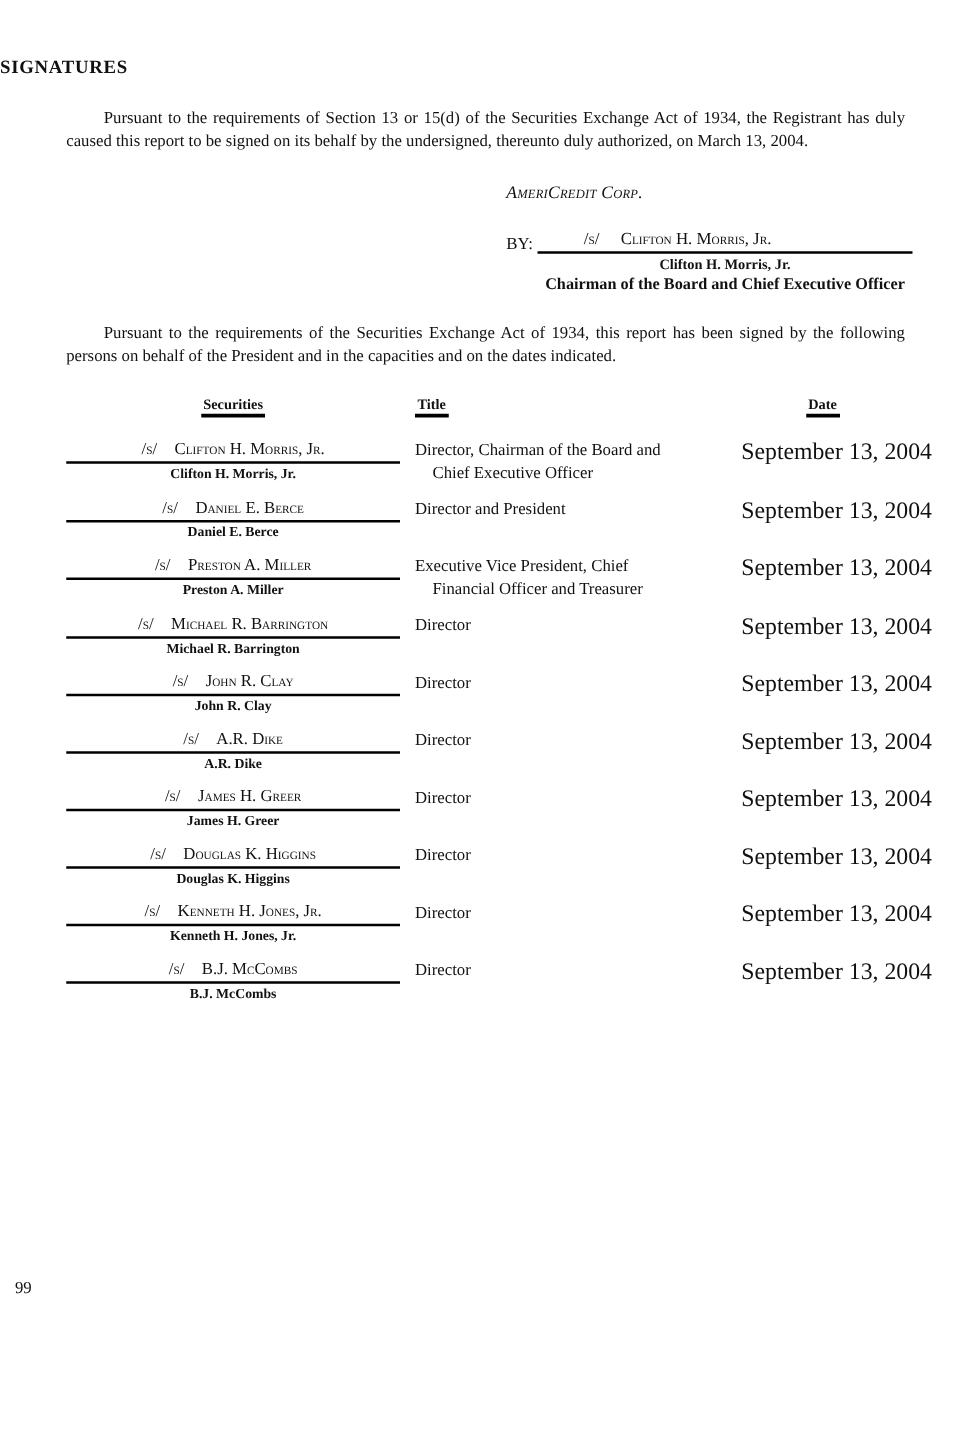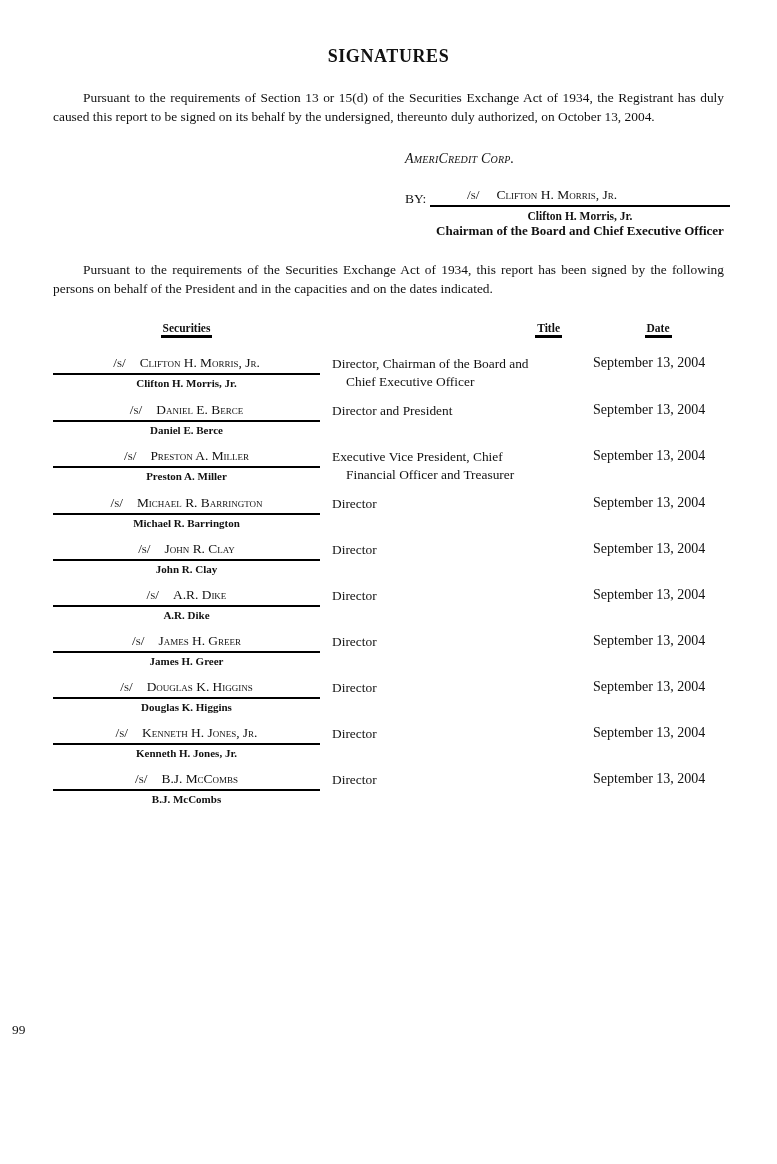--- a/index.html
+++ b/index.html
@@ -8,23 +8,23 @@
     width:777px; height:1164px;
     font-family:"Liberation Serif", serif;
     color:#111111;
     position:relative;
     overflow:hidden;
   }
   .page { position:relative; width:777px; height:1164px; background:#ffffff; }
 
   .doc-title {
     margin-top:46px;
-    text-align:center;
+    text-align:left;
     font-weight:bold;
-    font-size:18px;
+    font-size:15px;
     letter-spacing:0.6px;
   }
 
   .para {
     margin:21px 53px 0 53px;
     text-align:justify;
     text-indent:30px;
     font-size:13.4px;
     line-height:19px;
   }
@@ -43,21 +43,21 @@
   }
   .by-sig-line .sp { margin-right:17px; }
   .by-printed { margin-left:25px; width:300px; text-align:center; }
   .bp-name { margin-top:3px; font-weight:bold; font-size:11.5px; }
   .bp-title { margin-top:1px; font-weight:bold; font-size:13px; white-space:nowrap; }
 
   
   .sigtable { margin:20px 0 0 53px; }
   .thead { display:flex; margin-bottom:17px; }
   .h-sig   { width:267px; flex:none; text-align:center; }
-  .h-title { width:230px; flex:none; margin-left:12px; text-align:right; }
+  .h-title { width:230px; flex:none; margin-left:12px; text-align:left; }
   .h-date  { width:130px; flex:none; margin-left:31px; text-align:center; }
   .hcell span {
     display:inline-block;
     font-weight:bold; font-size:11.5px;
     border-bottom:3px solid #000;
     padding:0 2px 1px 2px;
   }
 
   .trow { display:flex; align-items:flex-start; margin-bottom:12px; }
   .sig-cell { width:267px; flex:none; }
@@ -66,36 +66,36 @@
     border-bottom:2px solid #000;
     padding-bottom:2px;
     font-variant:small-caps;
     font-size:13.4px;
     white-space:nowrap;
   }
   .sig-line .sp { margin-right:14px; }
   .printed { margin-top:2px; text-align:center; font-weight:bold; font-size:11px; }
   .title-cell { width:230px; flex:none; margin-left:12px; font-size:13.4px; line-height:17.5px; }
   .title-cell .tl.indent { padding-left:14px; }
-  .date-cell { width:130px; flex:none; margin-left:31px; font-size:14px; white-space:nowrap; }
+  .date-cell { width:130px; flex:none; margin-left:31px; font-size:19px; white-space:nowrap; }
 
   .page-number {
     position:absolute; top:976px; left:12px;
     width:100%; text-align:left;
     font-size:13.4px;
   }
 </style>
 </head>
 <body>
 
 <div class="page">
 
   <div class="doc-title">SIGNATURES</div>
 
-  <p class="para">Pursuant to the requirements of Section 13 or 15(d) of the Securities Exchange Act of 1934, the Registrant has duly caused this report to be signed on its behalf by the undersigned, thereunto duly authorized, on October 13, 2004.</p>
+  <p class="para">Pursuant to the requirements of Section 13 or 15(d) of the Securities Exchange Act of 1934, the Registrant has duly caused this report to be signed on its behalf by the undersigned, thereunto duly authorized, on March 13, 2004.</p>
 
   <div class="company-block">
     <div class="company-name">AmeriCredit Corp.</div>
     <div class="by-row">
       <span class="by-label">BY:</span>
       <span class="by-sig-line"><span class="sp">/s/</span><span class="sn">Clifton H. Morris, Jr.</span></span>
     </div>
     <div class="by-printed">
       <div class="bp-name">Clifton H. Morris, Jr.</div>
       <div class="bp-title">Chairman of the Board and Chief Executive Officer</div>

